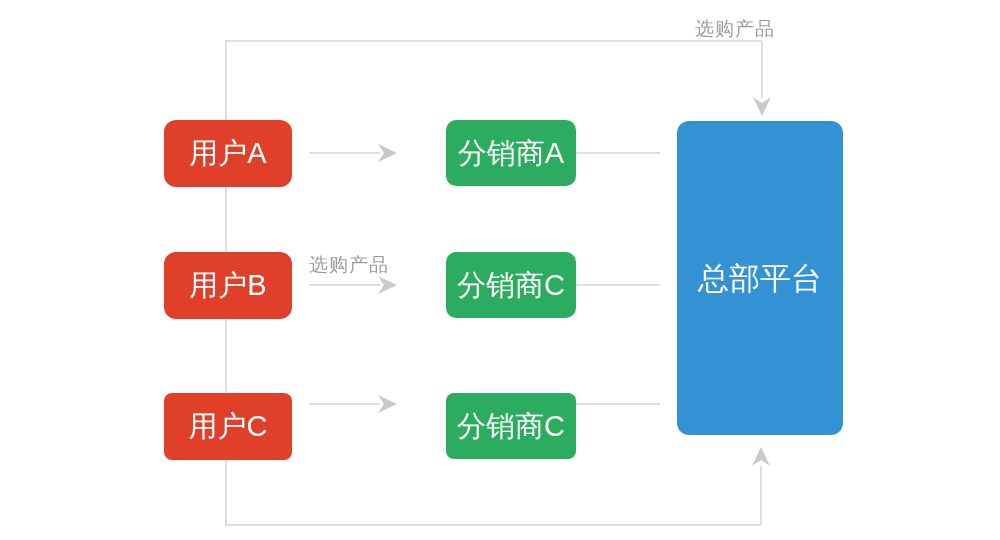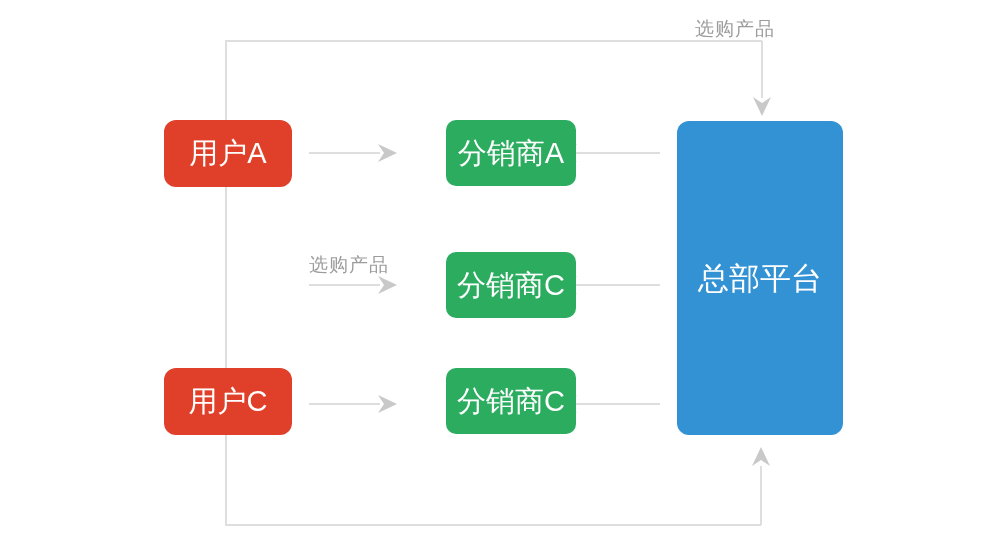--- a/index.html
+++ b/index.html
@@ -54,21 +54,21 @@
     left: 413px;
     width: 130px;
     height: 66px;
     background: var(--distributor-box, #2bac5f);
     border-radius: 10px;
     font-size: 29px;
     margin-left: 33px;
   }
   .row-a { top: 120px; }
   .row-b { top: 252px; }
-  .row-c { top: 368px; }
+  .row-c { top: 393px; border-radius: 8px; }
   .platform {
     left: 677px;
     top: 121px;
     width: 166px;
     height: 314px;
     background: var(--platform-box, #3392d3);
     border-radius: 12px;
     font-size: 31px;
   }
   .flow-label {
@@ -106,20 +106,21 @@
 
     <path class="connector-line" d="M660,153 H575"></path>
     <path class="arrowhead" d="M558,153 L577,144 L571,153 L577,162 Z"></path>
     <path class="connector-line" d="M660,285 H575"></path>
     <path class="arrowhead" d="M558,285 L577,276 L571,285 L577,294 Z"></path>
     <path class="connector-line" d="M660,404 H575"></path>
     <path class="arrowhead" d="M558,404 L577,395 L571,404 L577,413 Z"></path>
   </svg>
 
   <div class="node user row-a">用户A</div>
+  <div class="node user row-b">用户B</div>
   <div class="node user row-c">用户C</div>
 
   <div class="node dist row-a">分销商A</div>
   <div class="node dist row-b">分销商C</div>
   <div class="node dist row-c">分销商C</div>
 
   <div class="node platform">总部平台</div>
 
   <div class="flow-label label-top">选购产品</div>
   <div class="flow-label label-row-b">选购产品</div>

